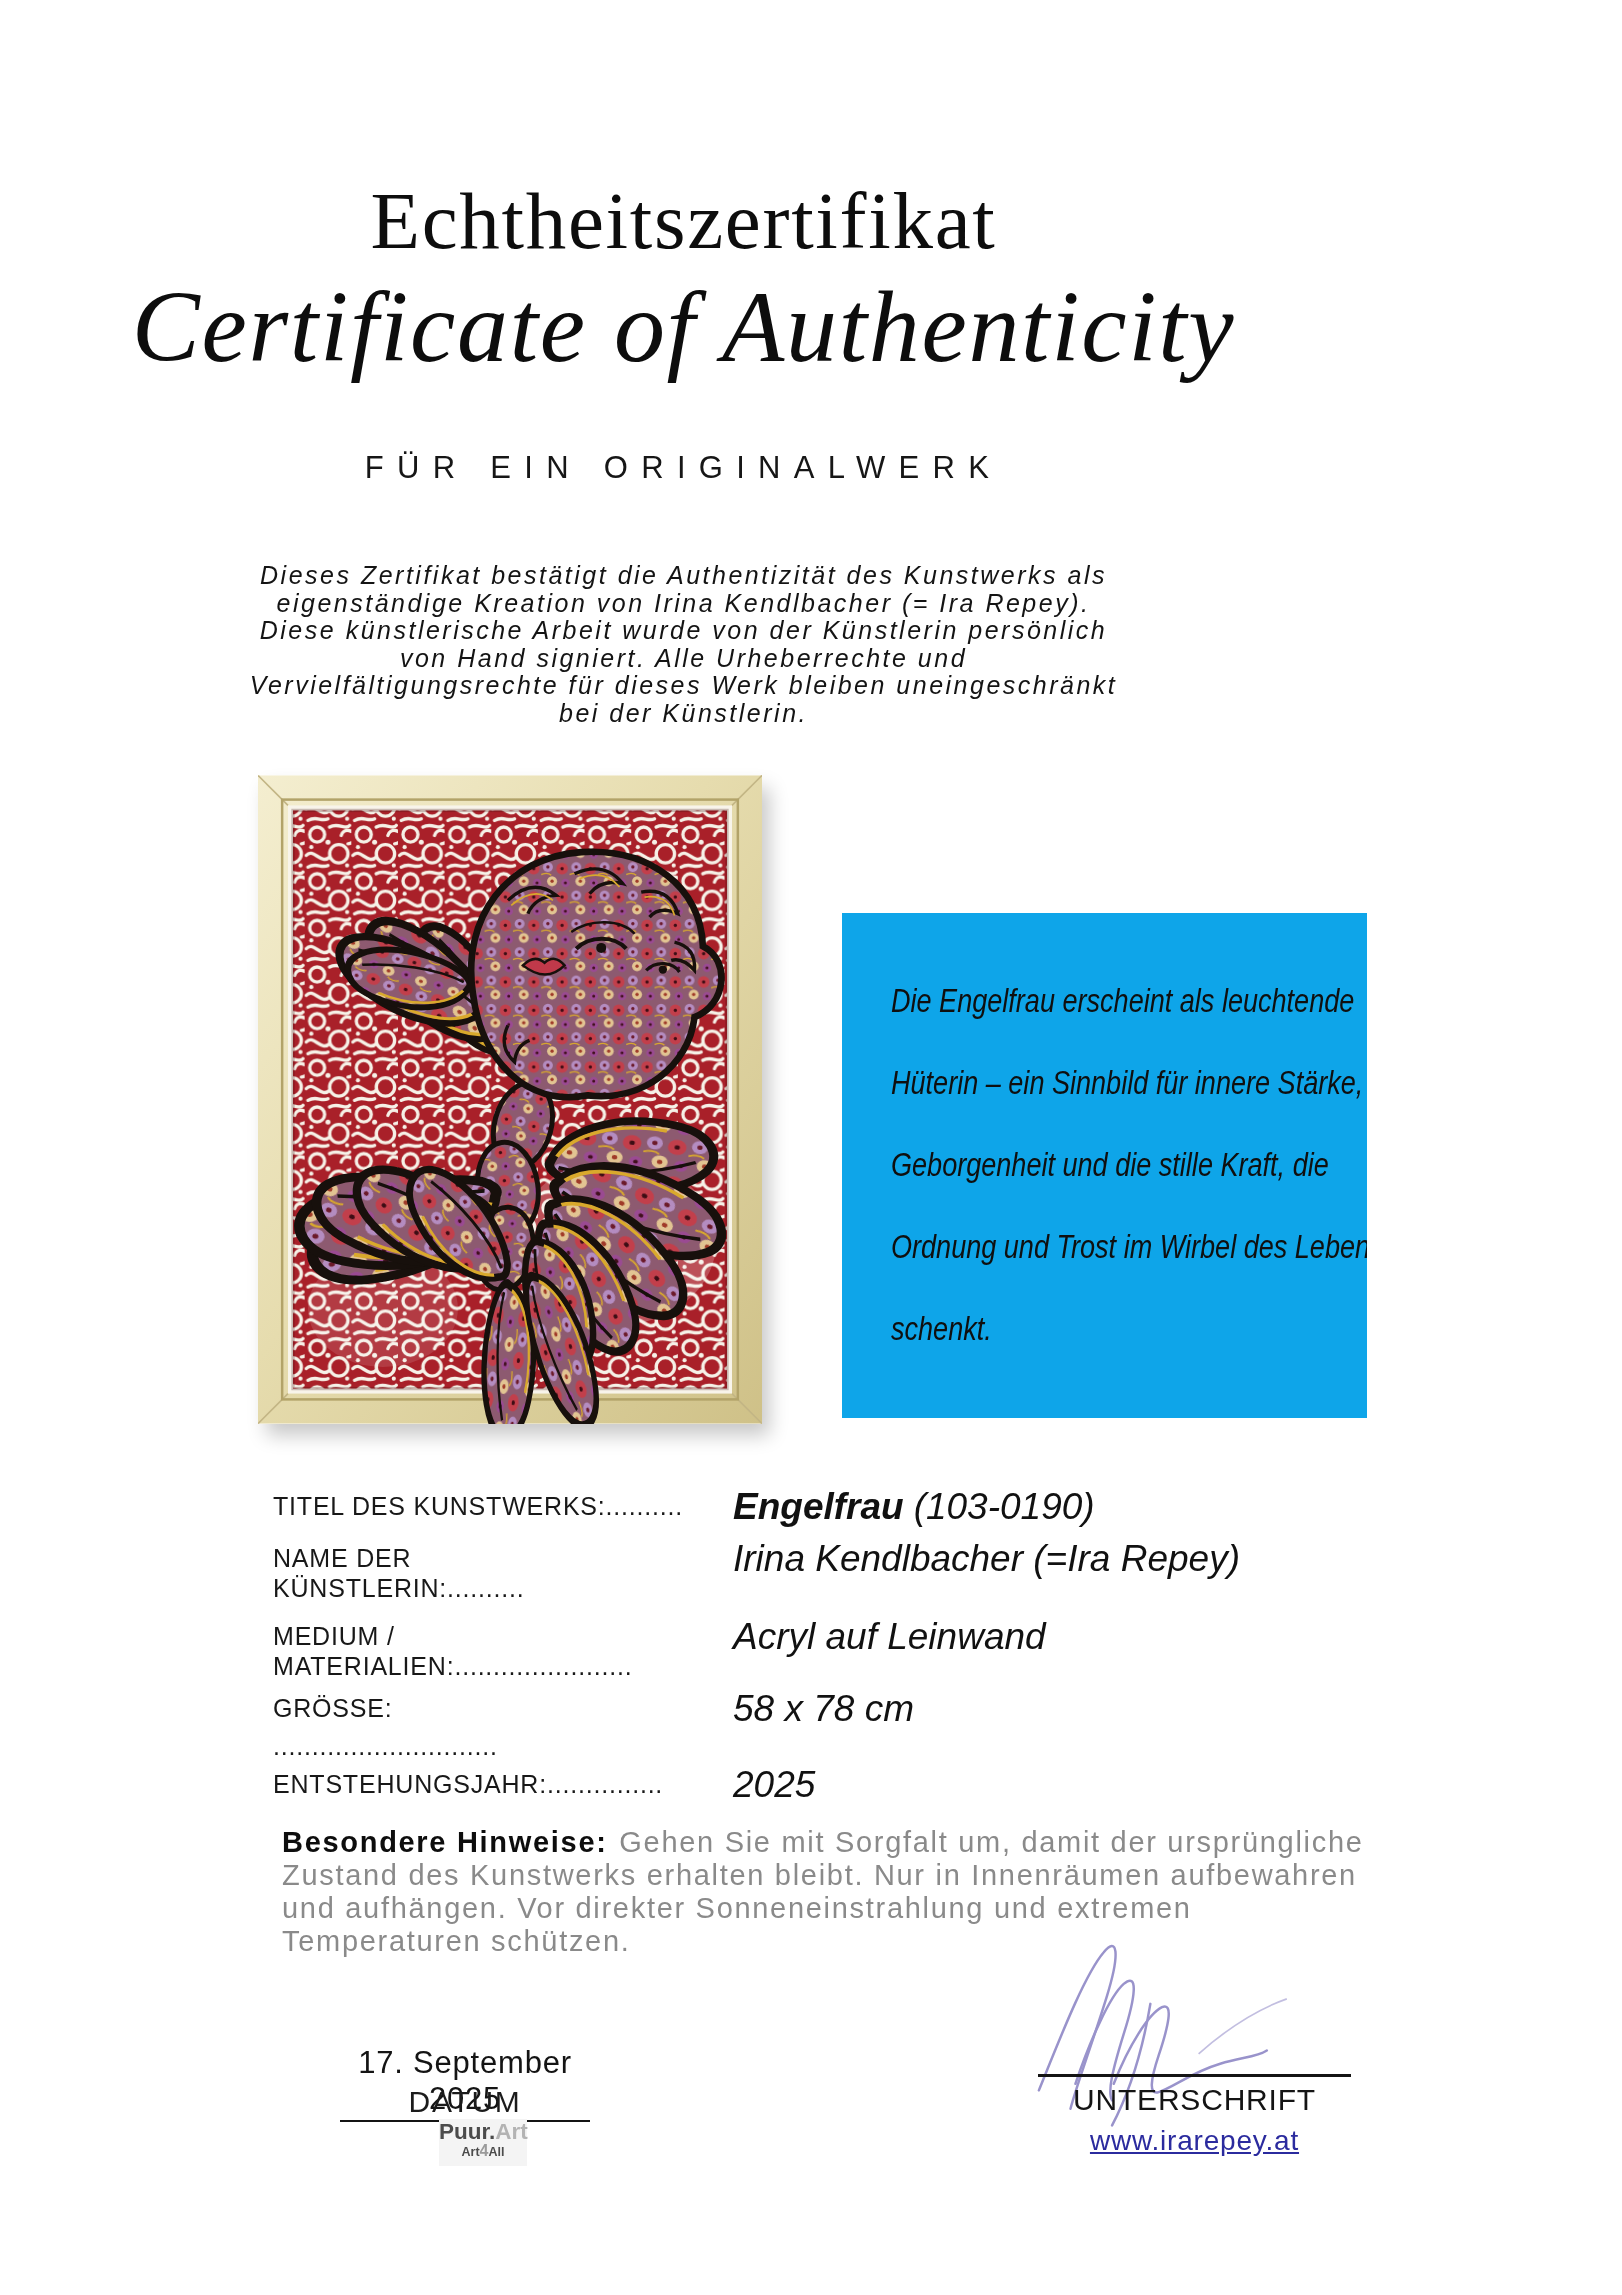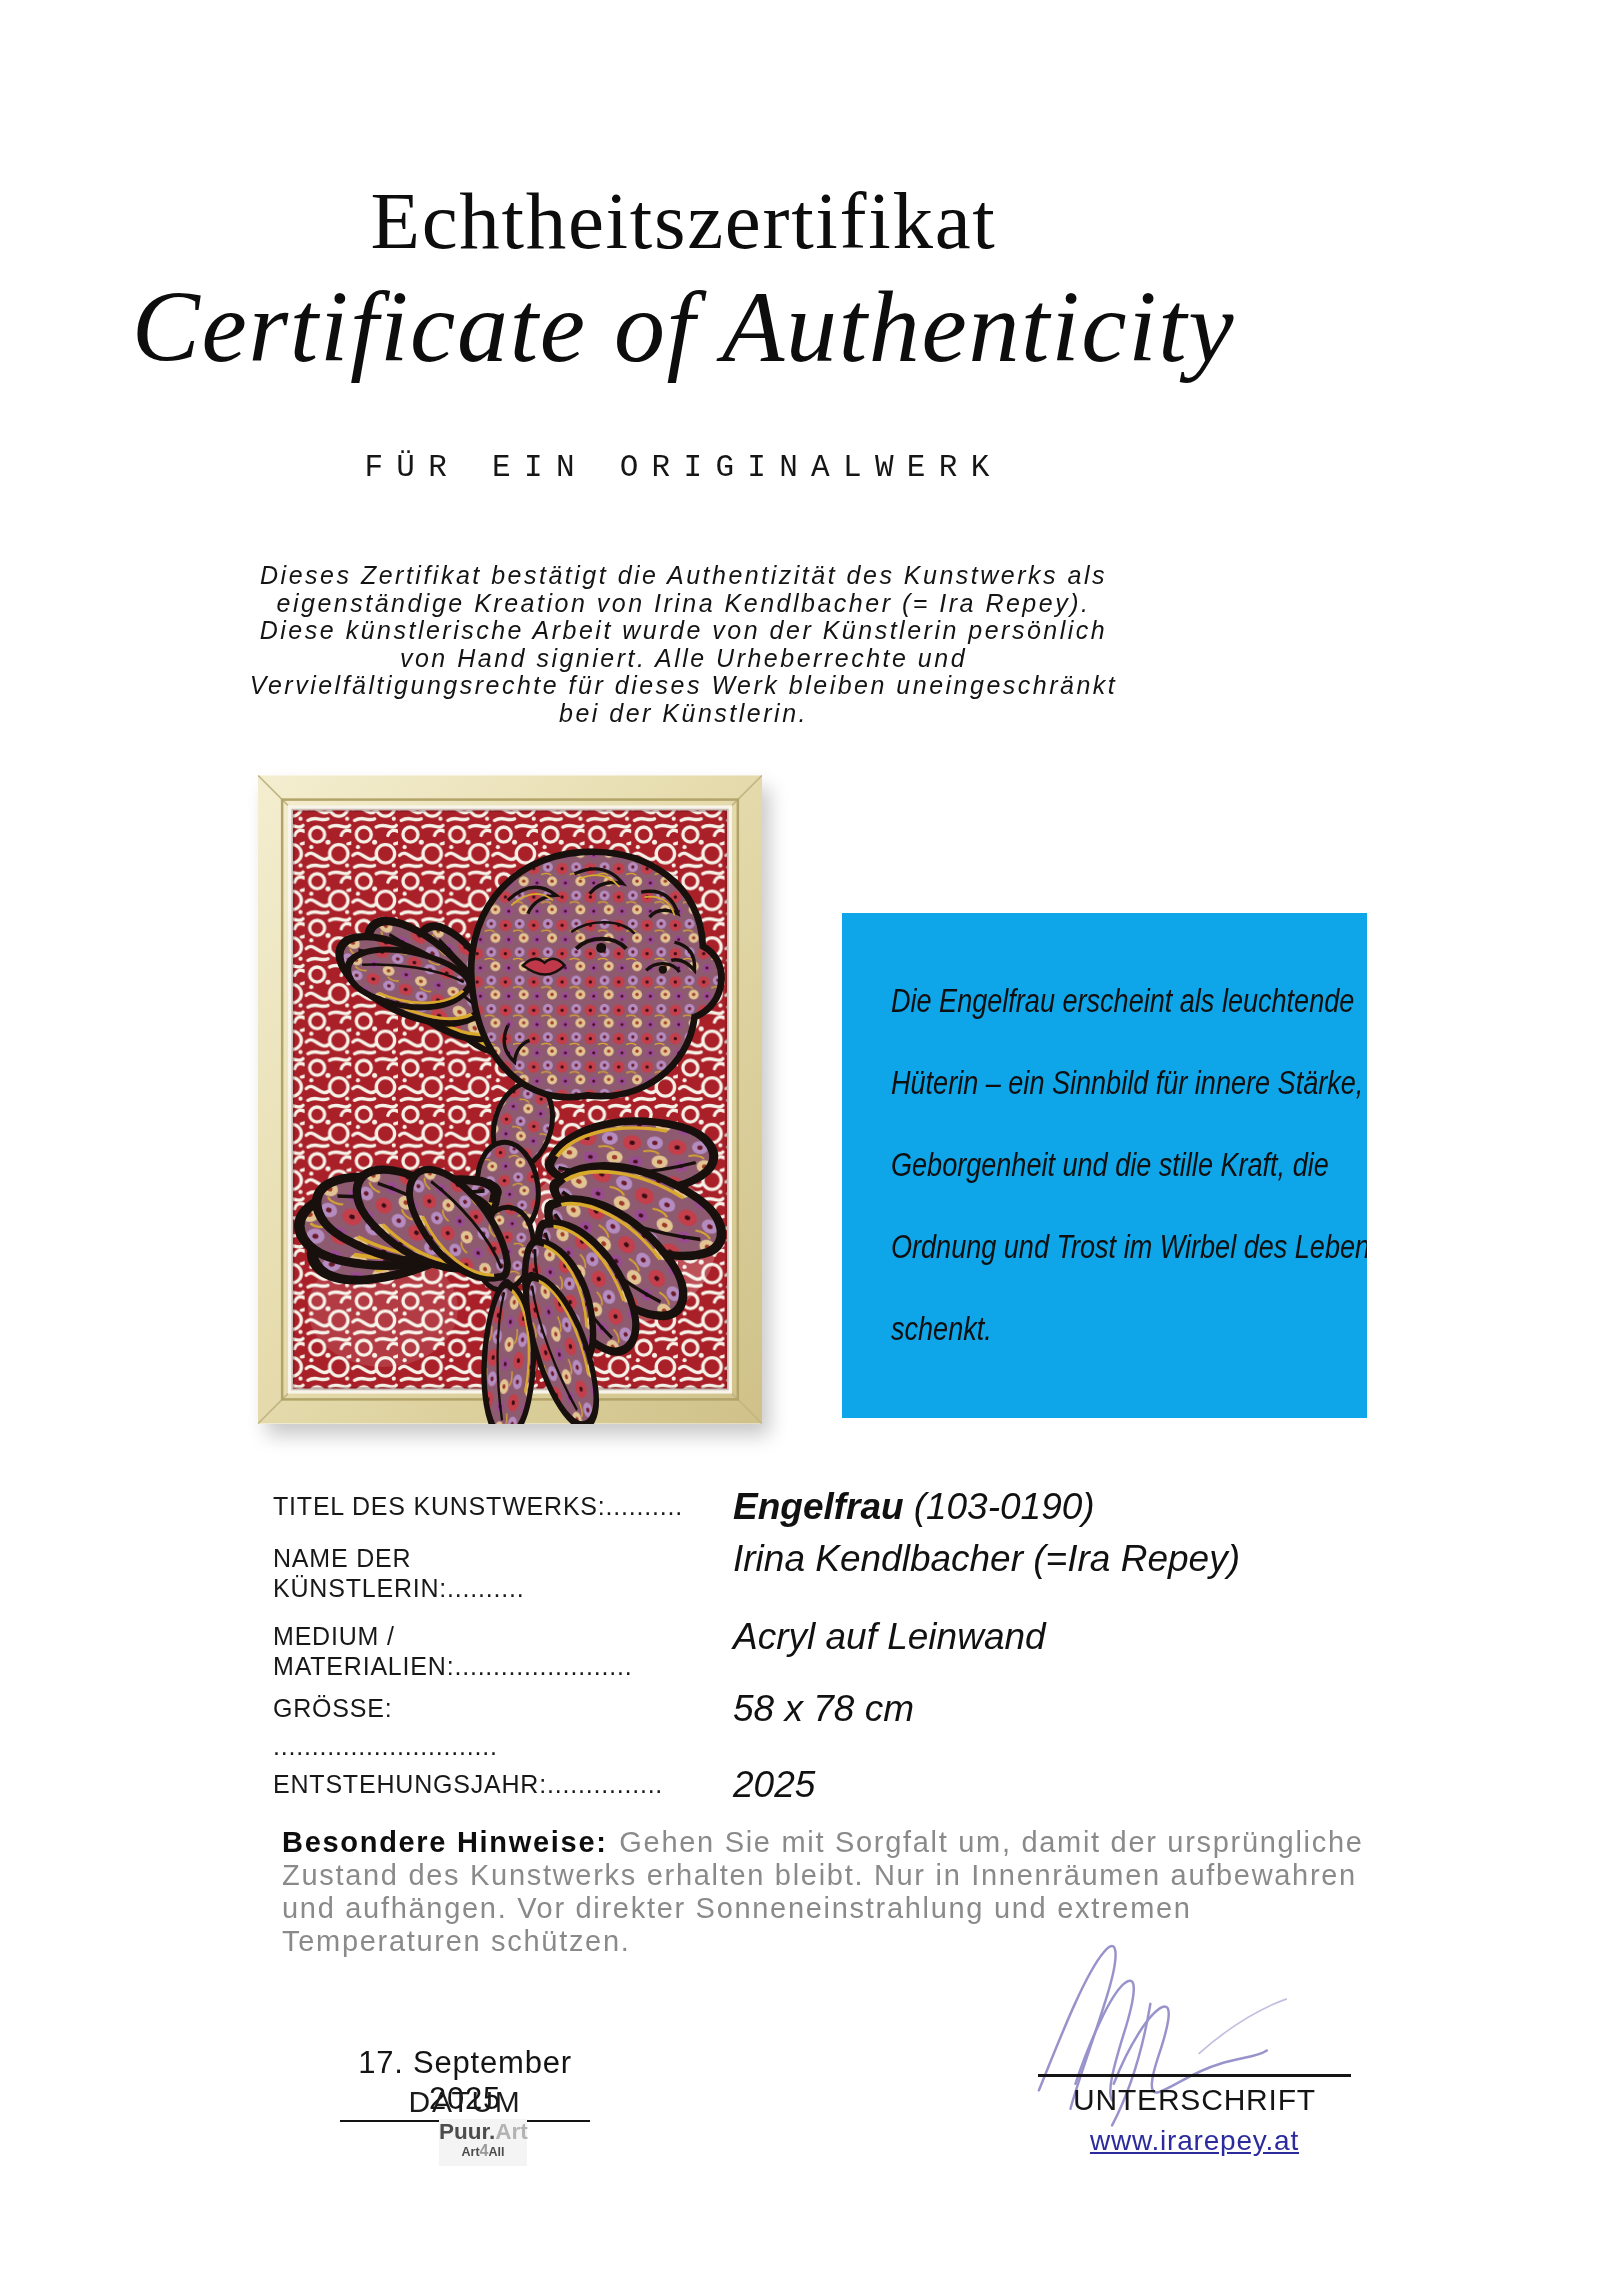--- a/index.html
+++ b/index.html
@@ -5,21 +5,21 @@
   html,body{margin:0;padding:0;background:#ffffff;}
   .page{position:relative;width:1335px;height:2295px;background:#ffffff;overflow:hidden;
         font-family:"Liberation Sans",sans-serif;color:#1b1b1b;padding-left:32px;}
   .abs{position:absolute;}
   .ctr{left:0;width:100%;text-align:center;}
 
   .title-de{top:175px;font-family:"Liberation Serif",serif;font-size:81px;font-weight:500;
             letter-spacing:1.7px;color:#0d0d0d;}
   .title-en{top:268px;font-family:"Liberation Serif",serif;font-style:italic;font-size:102px;
             font-weight:500;color:#0d0d0d;letter-spacing:1.7px;}
-  .subtitle{top:450px;font-size:31px;letter-spacing:13.3px;color:#161616;font-family:Liberation Mono, monospace;}
+  .subtitle{top:450px;font-size:31px;letter-spacing:13.3px;color:#161616;}
 
   .intro{top:562px;font-size:25px;font-style:italic;letter-spacing:2.5px;line-height:27.5px;color:#141414;}
   .intro div{white-space:nowrap;}
 
   .artwork{left:258px;top:775px;width:504px;height:649px;box-shadow:8.3px 11.7px 18.3px rgba(0,0,0,0.22);}
   .artwork svg{display:block;width:504px;height:649px;}
 
   .desc-box{left:842px;top:913px;width:603px;height:505px;background:#0ea5e9;}
   .desc-text{position:absolute;left:49px;top:47px;font-size:33px;font-style:italic;
              line-height:82px;color:#0f0f0f;}

